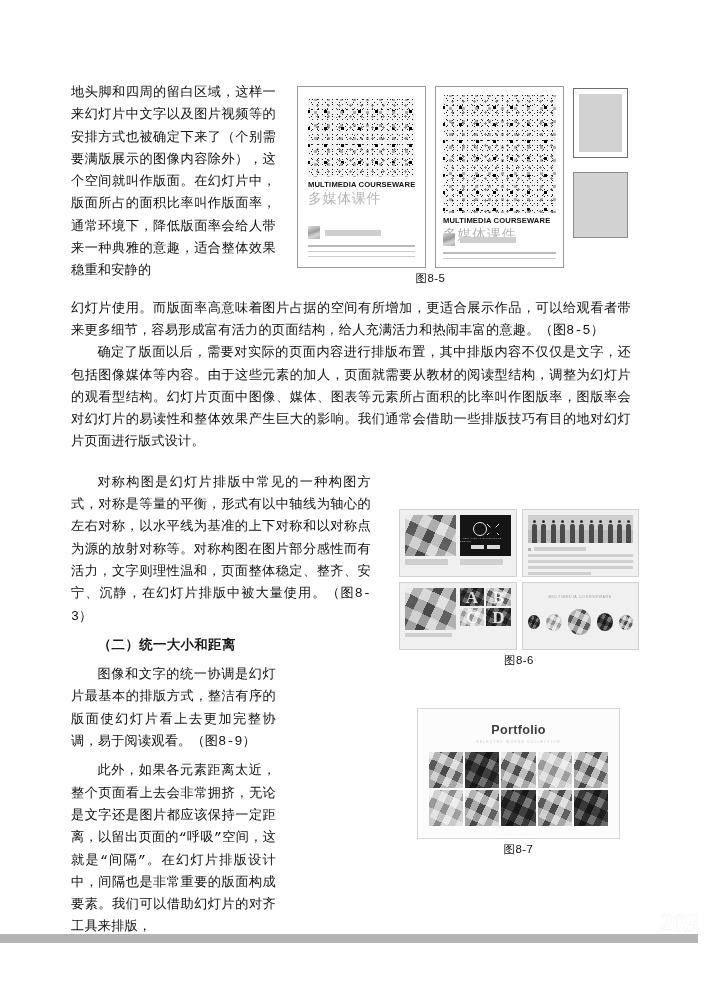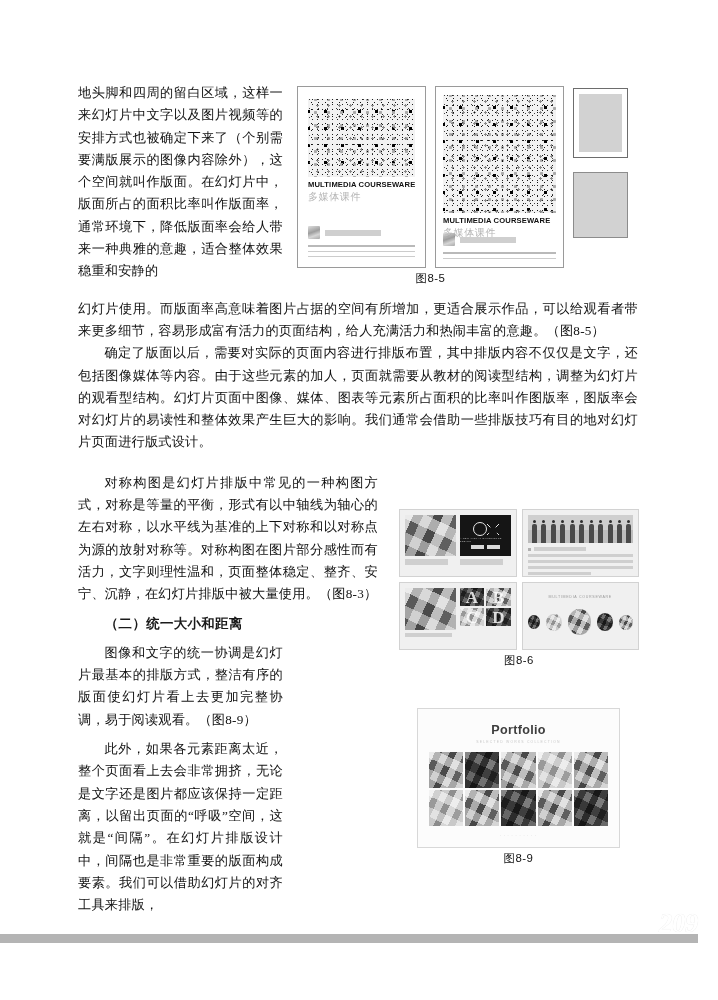--- a/index.html
+++ b/index.html
@@ -19,23 +19,24 @@
   
   .page {
     position: absolute;
     inset: 0;
     background: #fff;
   }
 
   
   .content {
     position: absolute;
-    left: 78px;
+    left: 71px;
     top: 82px;
     width: 560px;
+    font-family: Liberation Mono, monospace;
   }
   .para {
     font-size: 13.2px;
     line-height: 22.3px;
     text-align: justify;
     text-justify: inter-ideograph;
     margin: 0;
     letter-spacing: 0.2px;
     color: #111;
   }
@@ -94,21 +95,21 @@
   .s-title {
     font-family: "Liberation Sans", sans-serif;
     font-weight: bold;
     font-size: 7.6px;
     letter-spacing: 0.15px;
     color: #111;
     margin-top: 3px;
     white-space: nowrap;
   }
   .s-subtitle {
-    font-size: 10px;
+    font-size: 14px;
     color: #b5b5b5;
     letter-spacing: 0.6px;
     margin-top: 1px;
     font-family: "Liberation Sans", sans-serif;
   }
   .s-foot { position: absolute; left: 10px; right: 10px; bottom: 10px; }
   .slide85.b .s-foot { left: 7px; right: 7px; bottom: 8px; }
   .s-logorow { display: flex; align-items: center; gap: 5px; margin-bottom: 6px; }
   .s-logo {
     width: 12px; height: 13px;
@@ -229,21 +230,21 @@
     font-size: 3.6px; color: #9a9a9a; text-align: center; letter-spacing: .7px;
     font-family: "Liberation Sans", sans-serif; margin-top: 7px;
   }
 
   
   #fig87 { left: 417px; top: 708px; width: 203px; }
   .s87 {
     background: #fcfcfc;
     border: 1px solid #d8d8d8;
     box-sizing: border-box;
-    padding: 14px 11px 9px 11px;
+    padding: 14px 11px 0 11px;
   }
   .p87-title {
     text-align: center;
     font-family: "Liberation Sans", sans-serif;
     font-weight: bold;
     font-size: 12.6px;
     color: #3e3e3e;
     letter-spacing: .3px;
   }
   .p87-sub {
@@ -450,21 +451,21 @@
         <div class="ph light"></div>
         <div class="ph"></div>
         <div class="ph dark"></div>
         <div class="ph"></div>
         <div class="ph dark"></div>
       </div>
       <div class="p87-dots">
         <span>·  ·  ·  ·  ·  ·  ·  ·  ·  ·</span>
       </div>
     </div>
-    <div class="figcap">图8-9</div>
+    <div class="figcap">图8-7</div>
   </div>
 
   <div class="content">
 
     <p class="para col-narrow">地头脚和四周的留白区域，这样一来幻灯片中文字以及图片视频等的安排方式也被确定下来了（个别需要满版展示的图像内容除外），这个空间就叫作版面。在幻灯片中，版面所占的面积比率叫作版面率，通常环境下，降低版面率会给人带来一种典雅的意趣，适合整体效果稳重和安静的</p>
 
     <div style="height:15px"></div>
     <p class="para">幻灯片使用。而版面率高意味着图片占据的空间有所增加，更适合展示作品，可以给观看者带来更多细节，容易形成富有活力的页面结构，给人充满活力和热闹丰富的意趣。（图8-5）</p>
 
     <p class="para indent">确定了版面以后，需要对实际的页面内容进行排版布置，其中排版内容不仅仅是文字，还包括图像媒体等内容。由于这些元素的加人，页面就需要从教材的阅读型结构，调整为幻灯片的观看型结构。幻灯片页面中图像、媒体、图表等元素所占面积的比率叫作图版率，图版率会对幻灯片的易读性和整体效果产生巨大的影响。我们通常会借助一些排版技巧有目的地对幻灯片页面进行版式设计。</p>

